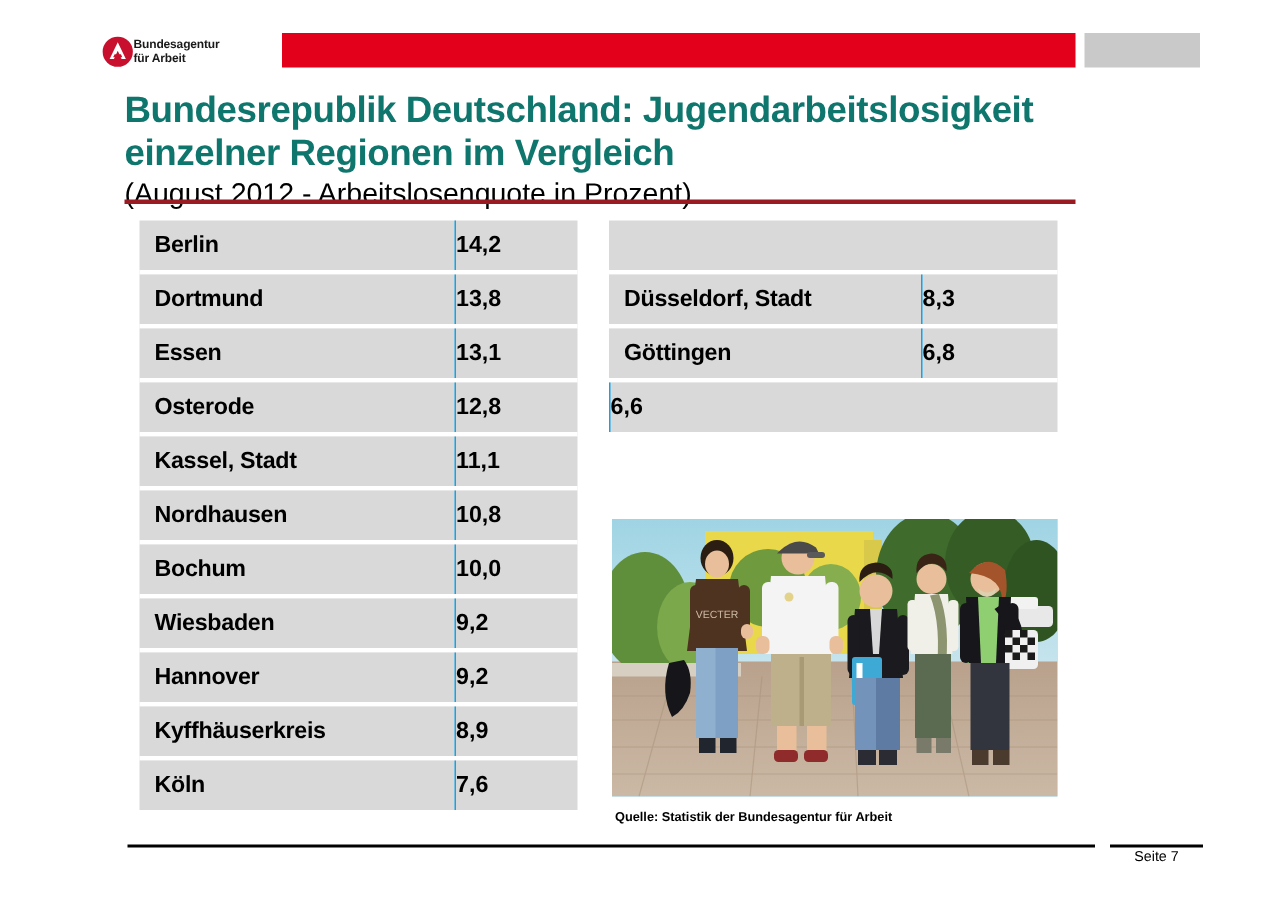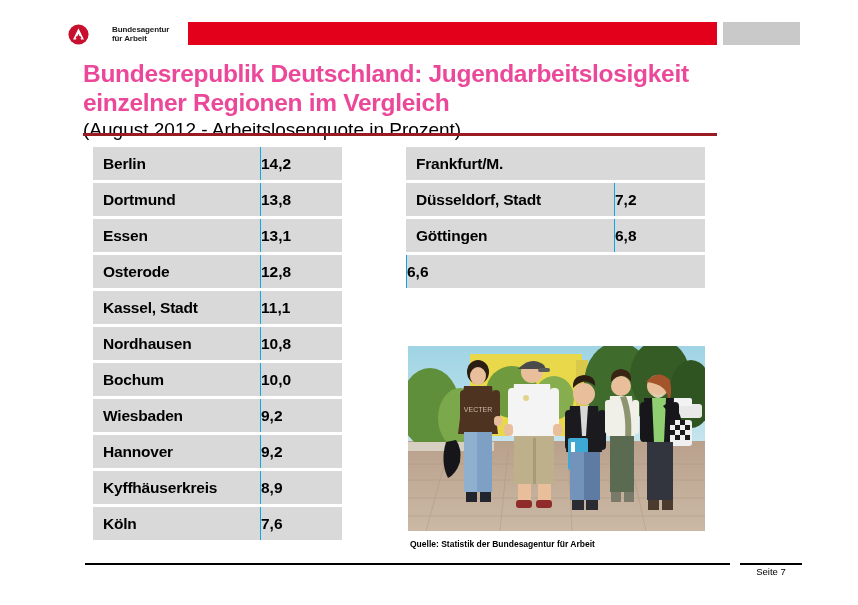--- a/index.html
+++ b/index.html
@@ -18,21 +18,21 @@
 
   
   #header-logo {
     position: absolute;
     left: 68px;
     top: 20px;
     width: 110px;
     height: 28px;
     display: flex;
     align-items: center;
-    gap: 23px;
+    gap: 0;
   }
   #logo-mark {
     width: 21px;
     height: 21px;
     flex: 0 0 21px;
   }
   #logo-text {
     font-size: 8px;
     font-weight: bold;
     line-height: 1.15;
@@ -63,21 +63,21 @@
     left: 83px;
     top: 60px;
     width: 700px;
   }
   #page-title {
     font-size: 24.5px;
     font-weight: bold;
     line-height: 1.17;
     letter-spacing: -0.3px;
     margin: 0;
-    color: #ec4899;
+    color: #0f766e;
   }
   #page-subtitle {
     font-size: 19px;
     font-weight: normal;
     margin: 3px 0 0 0;
     line-height: 1.1;
     color: #000;
   }
   #title-rule {
     position: absolute;
@@ -87,21 +87,21 @@
     height: 3px;
     background: #9b1b22;
   }
 
   
   .data-table {
     position: absolute;
     display: flex;
     flex-direction: column;
   }
-  #table-left  { left: 93px;  top: 147px; width: 249px; }
+  #table-left  { left: 93px;  top: 147px; width: 292px; }
   #table-right { left: 406px; top: 147px; width: 299px; }
 
   .table-row {
     display: flex;
     align-items: center;
     height: 33px;
     background: #d9d9d9;
     border-bottom: 3px solid #ffffff;
   }
   .table-row:last-child { border-bottom: none; }
@@ -241,25 +241,24 @@
       <div class="row-name">Kyffhäuserkreis</div>
       <div class="row-value">8,9</div>
     </div>
     <div class="table-row">
       <div class="row-name">Köln</div>
       <div class="row-value">7,6</div>
     </div>
   </div>
 <div id="table-right" class="data-table">
     <div class="table-row">
-      <div class="row-name">Frankfurt/M.</div>
     </div>
     <div class="table-row">
       <div class="row-name">Düsseldorf, Stadt</div>
-      <div class="row-value">7,2</div>
+      <div class="row-value">8,3</div>
     </div>
     <div class="table-row">
       <div class="row-name">Göttingen</div>
       <div class="row-value">6,8</div>
     </div>
     <div class="table-row">
       <div class="row-value">6,6</div>
     </div>
   </div>
 

